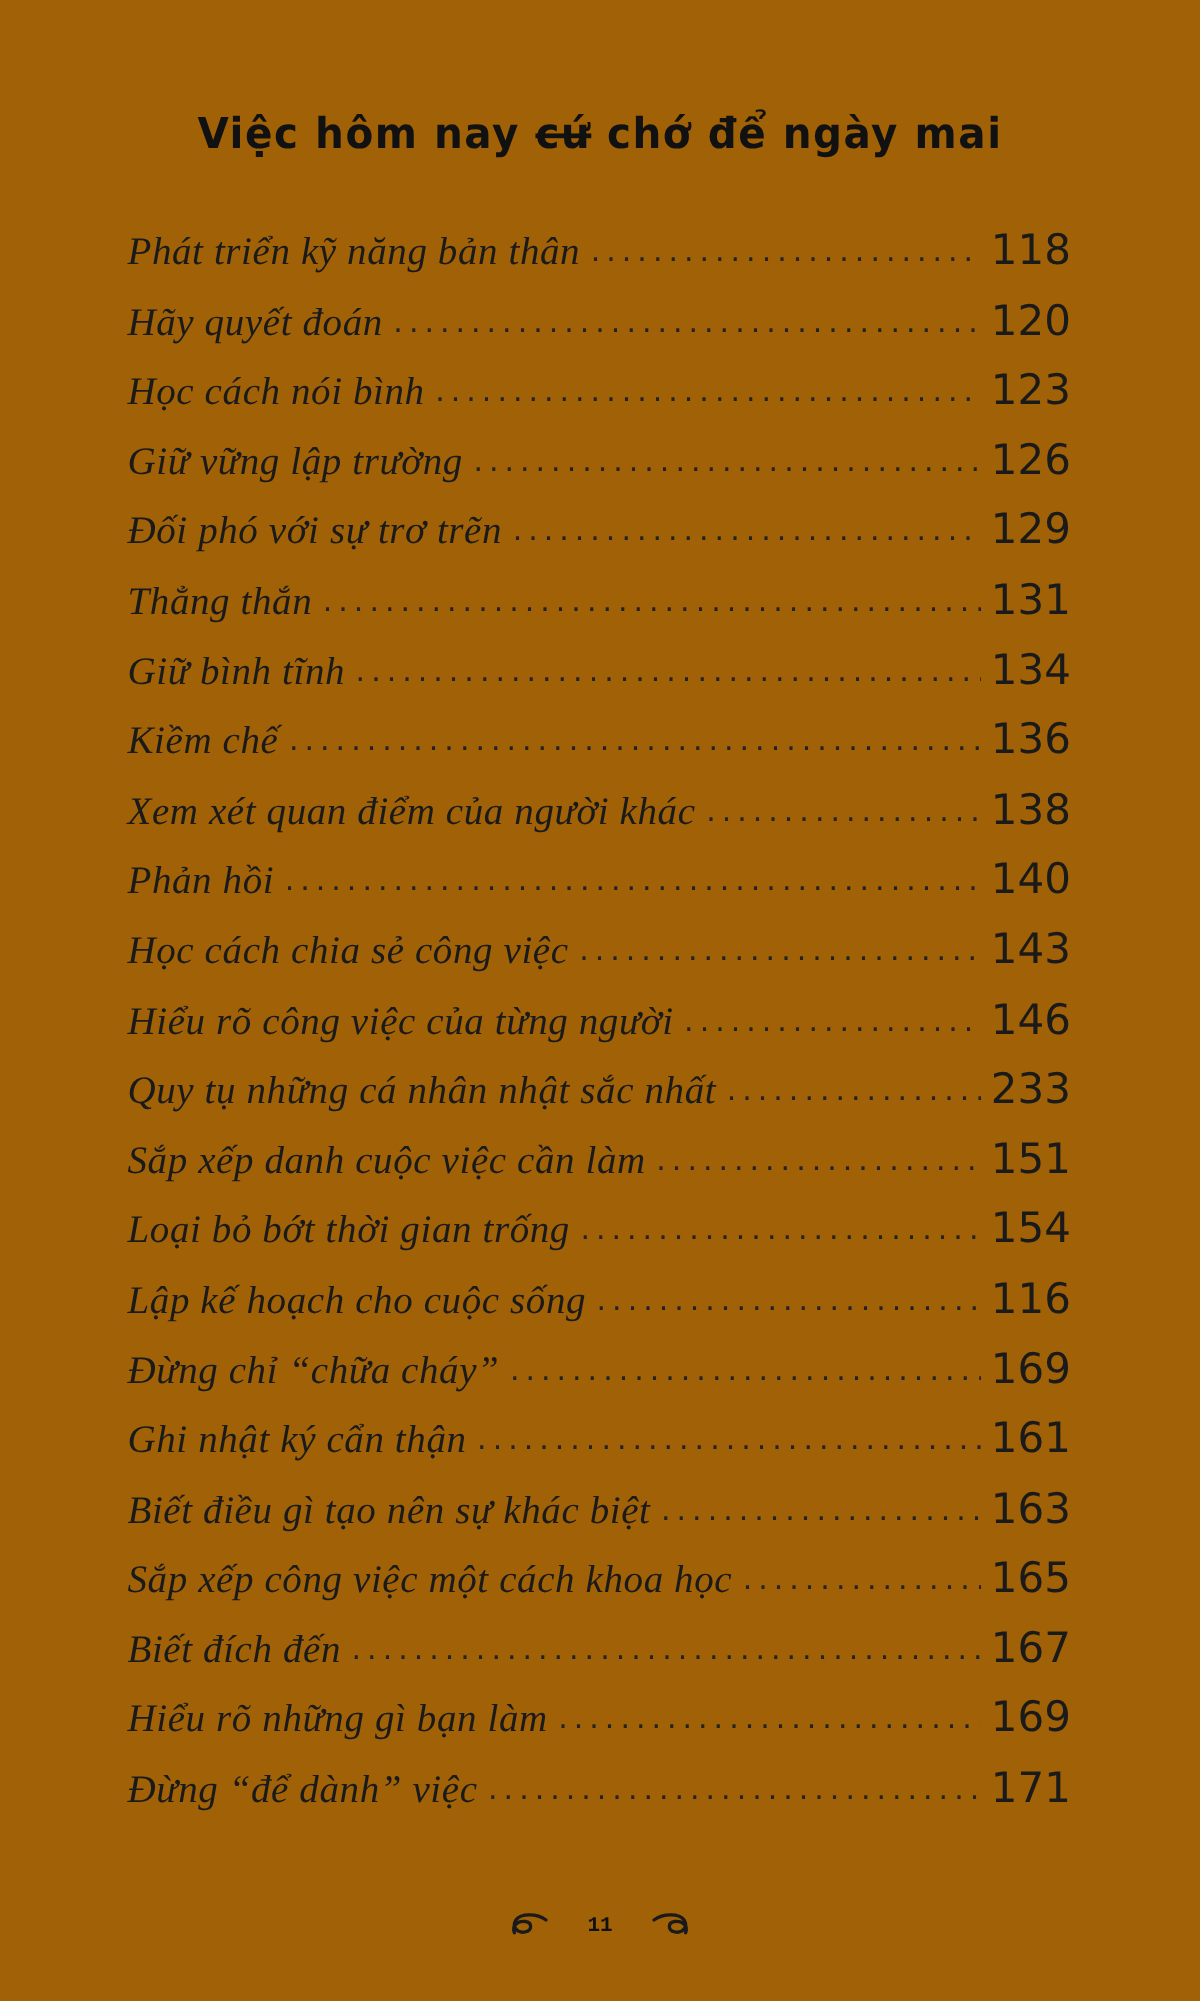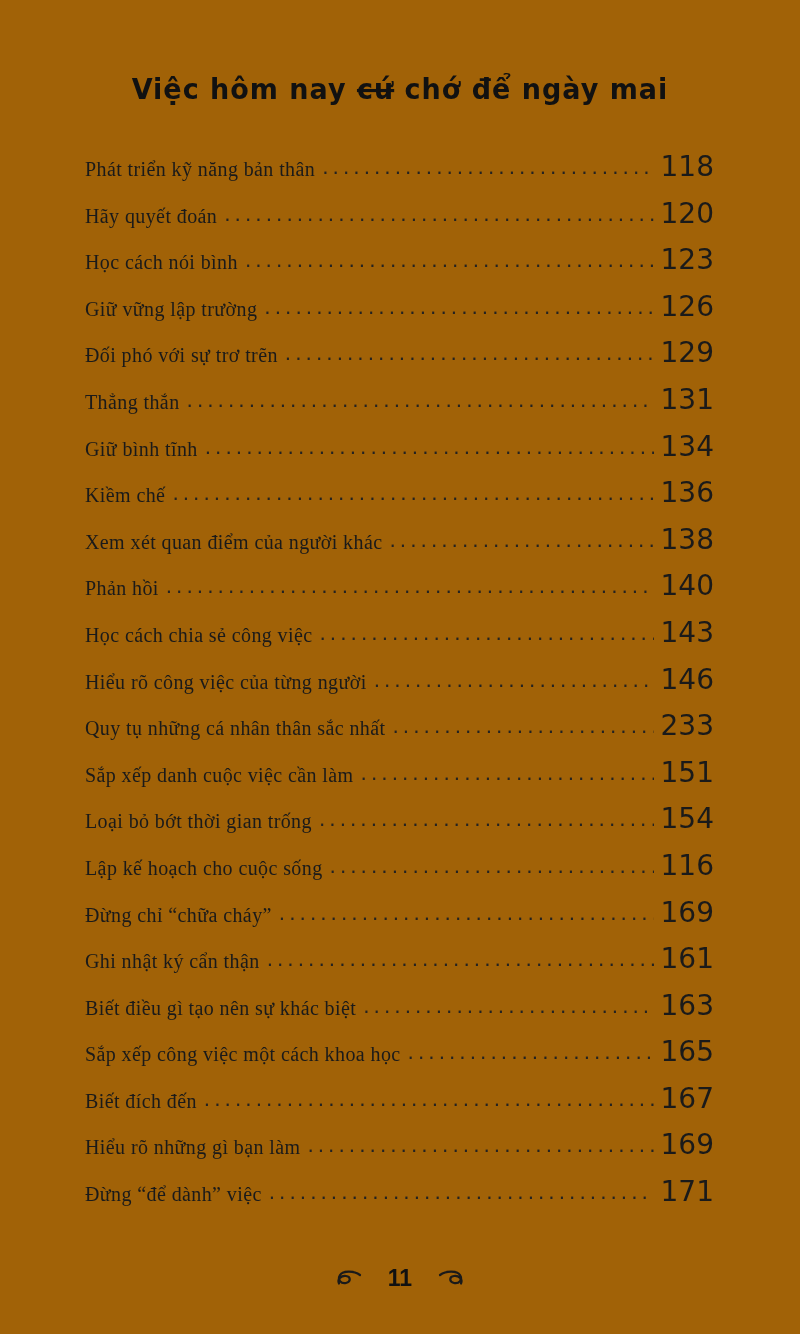--- a/index.html
+++ b/index.html
@@ -43,21 +43,22 @@
   .row {
     display: flex;
     align-items: baseline;
     height: 46.6px;
     line-height: 46.6px;
     white-space: nowrap;
   }
   .label {
     flex: 0 0 auto;
     font-family: "Liberation Serif", serif;
-    font-size: 20px;
+    font-style: italic;
+    font-size: 26px;
     letter-spacing: 0.4px;
     padding-right: 7px;
     color: #1a1a1a;
     text-align: right;
   }
   .dots {
     flex: 1 1 auto;
     overflow: hidden;
     position: relative;
     align-self: stretch;
@@ -86,23 +87,23 @@
     position: absolute;
     left: 0;
     bottom: 42px;
     width: 100%;
     display: flex;
     justify-content: center;
     align-items: center;
     gap: 26px;
   }
   .folio {
-    font-family: Liberation Sans, sans-serif;
+    font-family: Liberation Mono, monospace;
     font-weight: 700;
-    font-size: 23px;
+    font-size: 14px;
     color: #111111;
   }
   .fleuron svg {
     display: block;
   }
 </style>
 </head>
 <body>
 
 <div class="page">
@@ -178,21 +179,21 @@
       <span class="num">143</span>
     </div>
 
     <div class="row">
       <span class="label">Hiểu rõ công việc của từng người</span>
       <span class="dots"></span>
       <span class="num">146</span>
     </div>
 
     <div class="row">
-      <span class="label">Quy tụ những cá nhân thân sắc nhất</span>
+      <span class="label">Quy tụ những cá nhân nhật sắc nhất</span>
       <span class="dots"></span>
       <span class="num">233</span>
     </div>
 
     <div class="row">
       <span class="label">Sắp xếp danh cuộc việc cần làm</span>
       <span class="dots"></span>
       <span class="num">151</span>
     </div>
 

